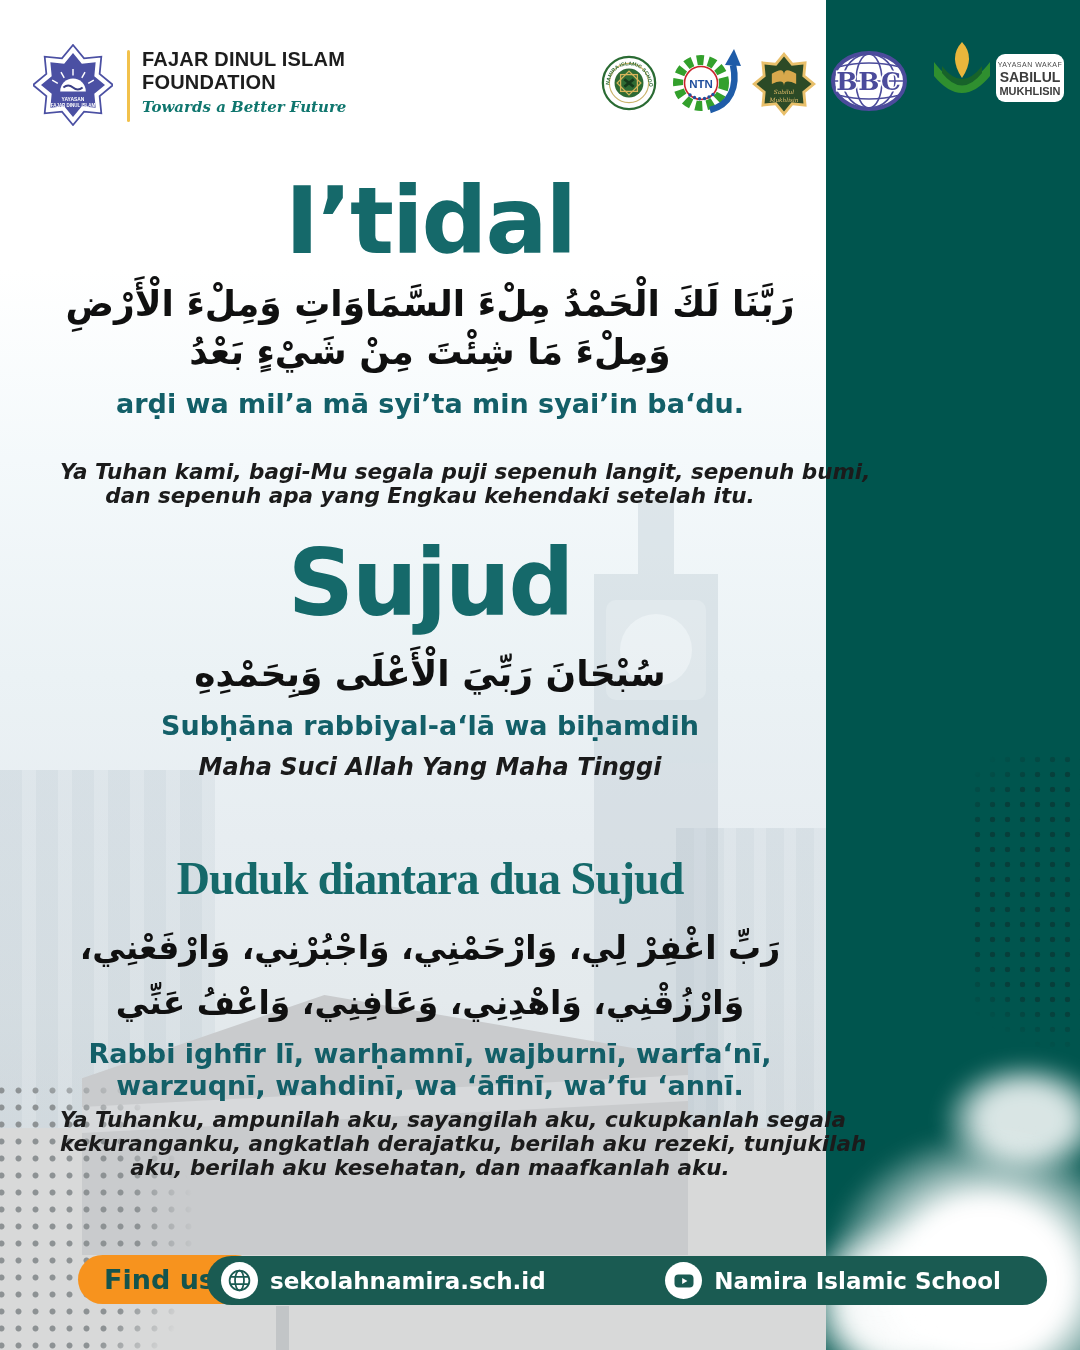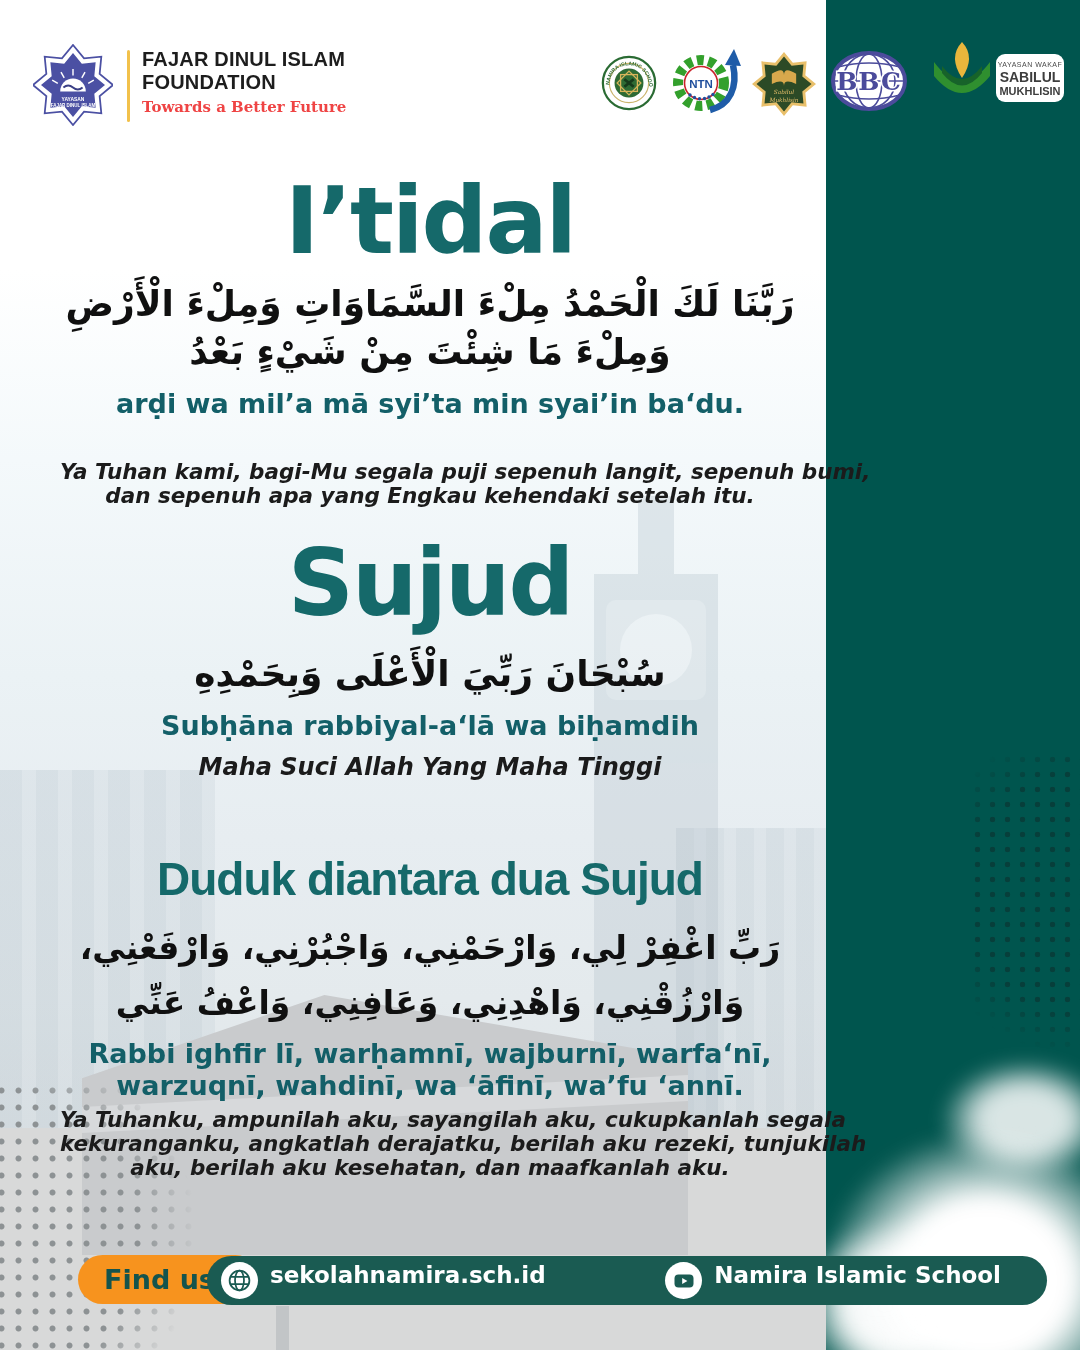--- a/index.html
+++ b/index.html
@@ -40,52 +40,52 @@
   .cloud1{right:-70px;bottom:-80px;width:330px;height:300px;}
   .cloud2{right:90px;bottom:-40px;width:190px;height:170px;opacity:.95;}
   .cloud3{right:-30px;bottom:170px;width:170px;height:120px;opacity:.85;}
 
   
   .brand{position:absolute;left:33px;top:44px;display:flex;align-items:flex-start;}
   .brand-star{width:80px;height:82px;}
   .brand-divider{width:3px;height:72px;background:#F2C14B;margin:6px 12px 0 14px;border-radius:2px;}
   .brand-text{padding-top:4px;}
   .brand-name{font-family:"Liberation Sans",sans-serif;font-weight:800;font-size:20px;line-height:23px;color:#1d1d1d;letter-spacing:.2px;}
-  .brand-tagline{font-family:"DejaVu Serif",serif;font-weight:700;font-size:15px;color:#ef4444;margin-top:4px;}
+  .brand-tagline{font-family:"DejaVu Serif",serif;font-style:italic;font-weight:700;font-size:15px;color:#0f766e;margin-top:4px;}
   .plogo{position:absolute;}
   .logo-namira{left:601px;top:55px;}
   .logo-ntn{left:670px;top:45px;}
   .logo-sabilul{left:752px;top:52px;}
   .logo-bbc{left:830px;top:50px;}
   .logo-ywsm{left:920px;top:40px;}
 
   
   .content{position:absolute;left:60px;top:0;width:740px;height:1250px;text-align:center;}
   .blk{position:absolute;left:0;width:100%;}
   .title-xl{font-family:"DejaVu Sans",sans-serif;font-weight:800;font-size:92px;line-height:1;
     color:#15696A;letter-spacing:-2px;}
-  .title-md{font-family:Liberation Sans, sans-serif;font-weight:800;font-size:46px;line-height:1;
+  .title-md{font-family:Liberation Serif, serif;font-weight:800;font-size:46px;line-height:1;
     color:#15696A;letter-spacing:-1px;}
   .arabic{font-family:"DejaVu Sans",sans-serif;direction:rtl;font-weight:600;color:#101010;}
   .arabic div{font-size:36px;line-height:48px;white-space:nowrap;}
   .arabic-sm div{font-size:33px;line-height:55px;white-space:nowrap;}
   .latin{font-family:"DejaVu Sans",sans-serif;font-weight:700;color:#135F68;}
   .latin div{font-size:27px;line-height:32px;white-space:nowrap;}
   .trans{font-family:"DejaVu Sans",sans-serif;font-style:italic;font-weight:600;color:#1b1b1b;}
   .trans div{font-size:21.5px;line-height:24px;white-space:nowrap;}
   .trans-lg div{font-size:24px;line-height:27px;}
 
   
   .findus-pill{position:absolute;left:78px;top:1255px;width:182px;height:49px;border-radius:25px;
     background:#F7931E;display:flex;align-items:center;padding-left:26px;box-sizing:border-box;z-index:4;}
   .findus-pill span{font-family:"DejaVu Sans",sans-serif;font-weight:800;font-size:27px;color:#14544D;}
   .footer-bar{position:absolute;left:207px;top:1256px;width:840px;height:49px;border-radius:25px;
     background:#1A5B52;display:flex;align-items:center;justify-content:space-between;
     padding:0 46px 0 14px;box-sizing:border-box;z-index:5;}
-  .f-item{display:flex;align-items:flex-start;gap:12px;}
+  .f-item{display:flex;align-items:center;gap:12px;}
   .f-icon{width:37px;height:37px;border-radius:50%;background:#ffffff;display:flex;align-items:center;justify-content:center;flex:0 0 auto;}
   .f-label{font-family:"DejaVu Sans",sans-serif;font-weight:700;font-size:23px;color:#ffffff;white-space:nowrap;}
 </style>
 </head>
 <body>
 
 <div class="canvas">
 
   <div class="left-bg">
     <div class="bg-bldg-l"></div>

